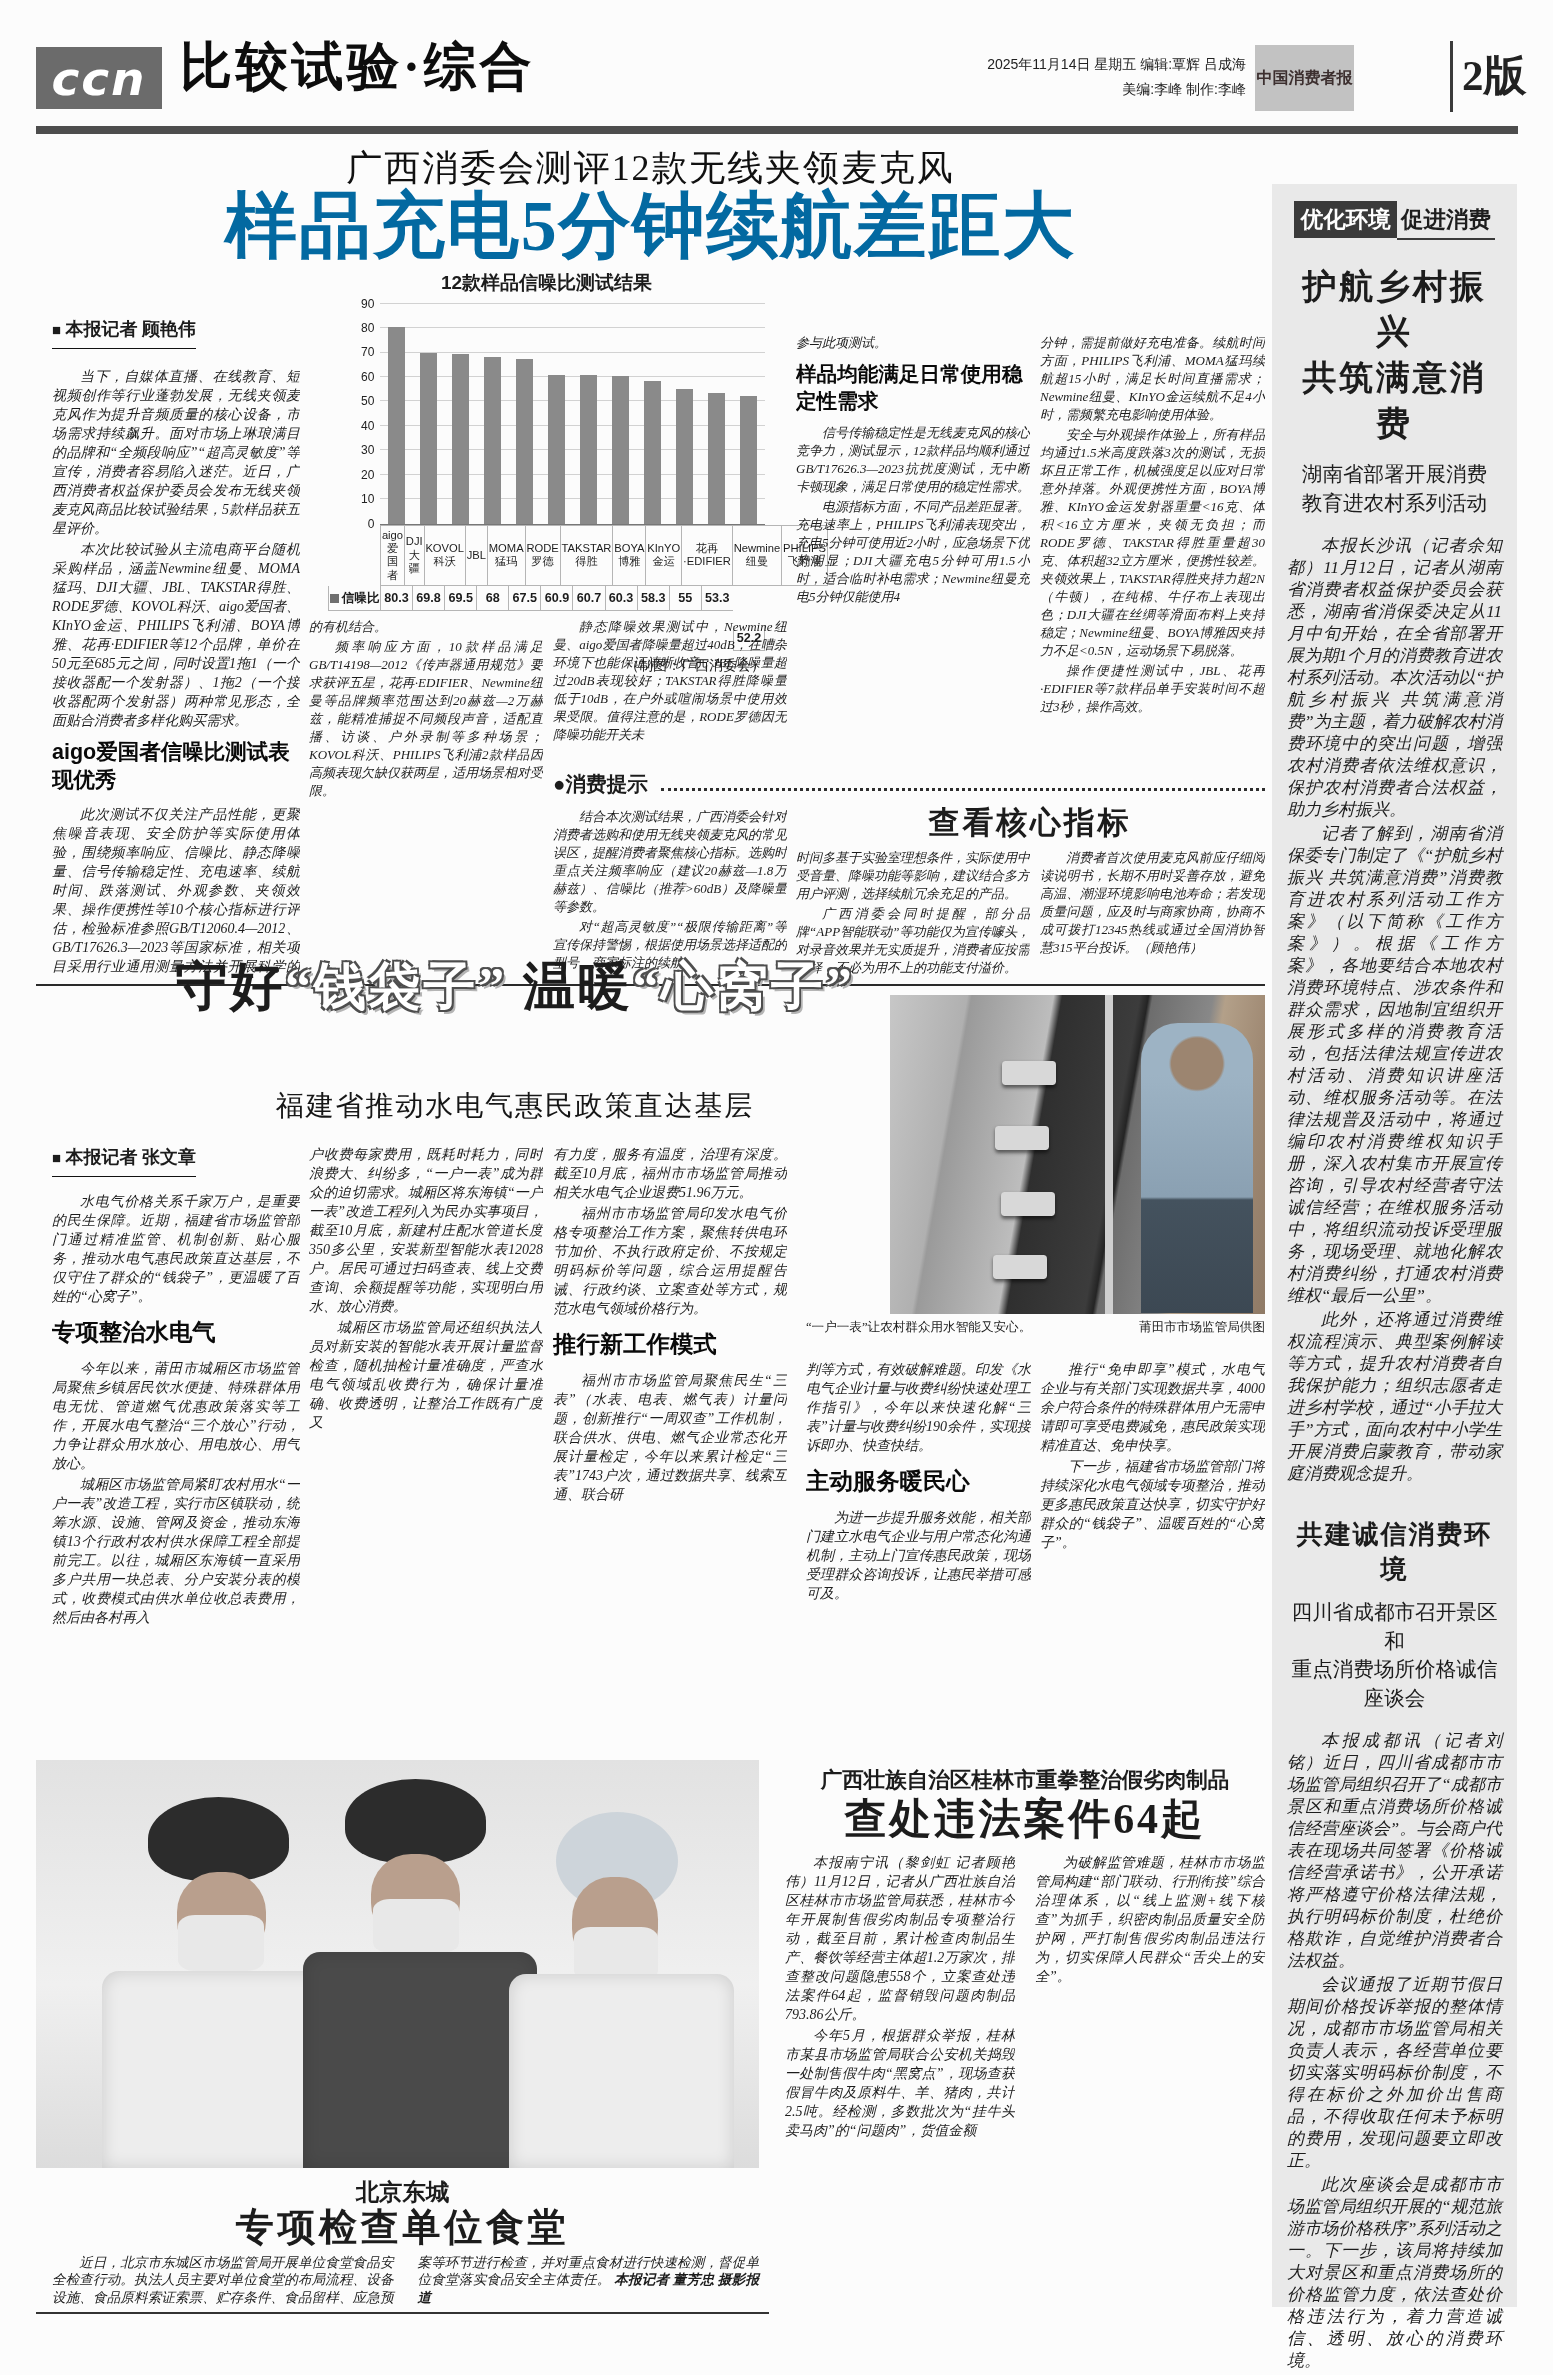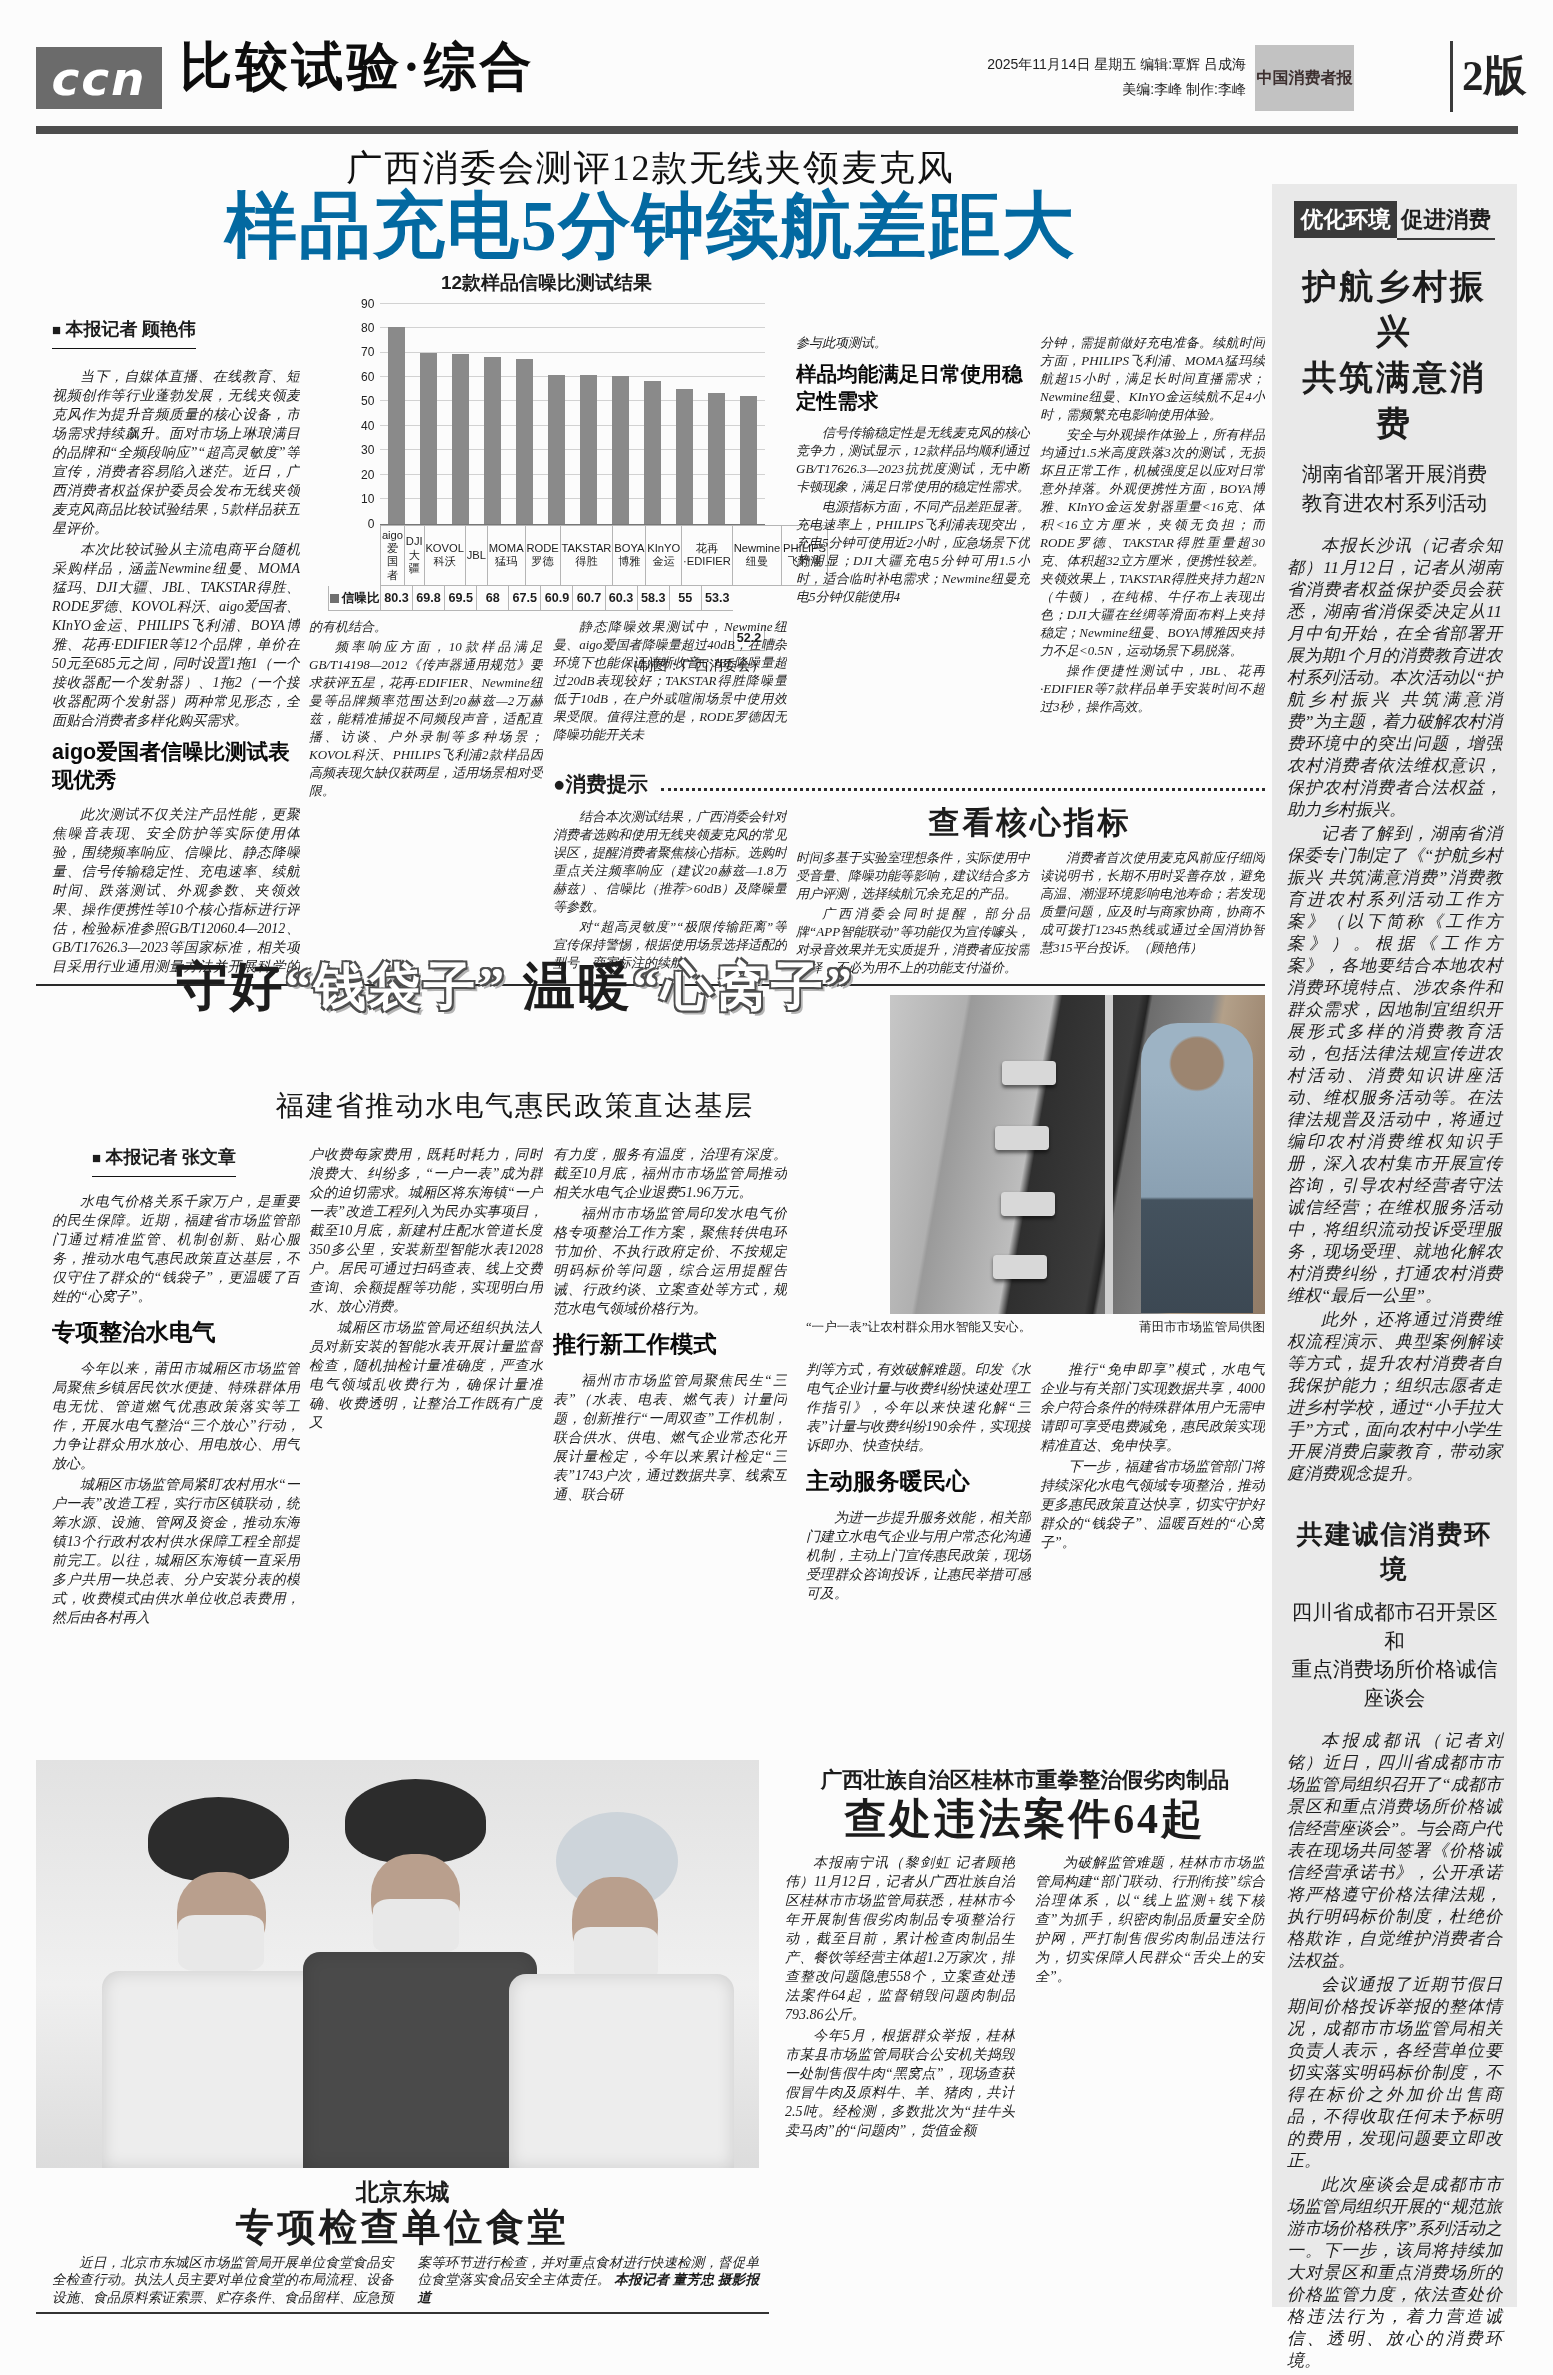--- a/index.html
+++ b/index.html
@@ -65,21 +65,21 @@
   .tips-head{left:796px;top:802px;width:468px;text-align:center;font-size:31px;font-weight:700;letter-spacing:2.8px;}
   .t-colA{left:553px;top:808px;width:234px;height:171px;}
   .t-colB{left:796px;top:849px;width:234px;height:129px;}
   .t-colC{left:1040px;top:849px;width:225px;height:129px;}
 
   
   .mid-rule{left:36px;top:984px;width:1229px;height:1.9px;background:#2a2a2a;}
   .mid-head{left:112px;top:952px;width:806px;text-align:center;font-size:52px;font-weight:700;letter-spacing:2.8px;white-space:nowrap;}
   .mid-head .ol{color:#fff;text-shadow:-1.9px -1.9px 0 #4e4e4e,1.9px -1.9px 0 #4e4e4e,-1.9px 1.9px 0 #4e4e4e,1.9px 1.9px 0 #4e4e4e,3.7px 3.7px 0 #b5b5b5;}
   .mid-sub{left:112px;top:1087px;width:806px;text-align:center;font-size:28px;color:#161616;letter-spacing:1.9px;}
-  .byl2{left:52px;top:1145px;margin-left:40px;}
+  .byl2{left:52px;top:1145px;}
   .m-col{font-size:14px;line-height:19px;overflow:hidden;}
   .m-col .sub-in{font-size:23.4px;margin:11.2px 0;}
   .m-col1{left:52px;top:1192px;width:248px;height:558px;}
   .m-col2{left:309px;top:1145px;width:234px;height:605px;}
   .m-col3{left:553px;top:1145px;width:234px;height:605px;}
   .m-col4{left:806px;top:1360px;width:225px;height:390px;}
   .m-col5{left:1040px;top:1360px;width:225px;height:390px;}
   .mid-photo{left:890px;top:995px;width:375px;height:319px;background:linear-gradient(100deg,#c7c7c7 0%,#b0b0b0 18%,#9a9a9a 19%,#bdbdbd 38%,#2f2f2f 40%,#3c3c3c 58%,#242424 60%,#6d6d6d 61%,#888 75%,#b3a089 78%,#a08a74 88%,#8f7a66 100%);overflow:hidden;}
   .meter{position:absolute;width:54px;height:24px;background:#d8d8d8;border-radius:3.7px;box-shadow:0 2.8px 3.7px rgba(0,0,0,.5);}
   .pipe{position:absolute;width:7.5px;background:#cfcfcf;}

